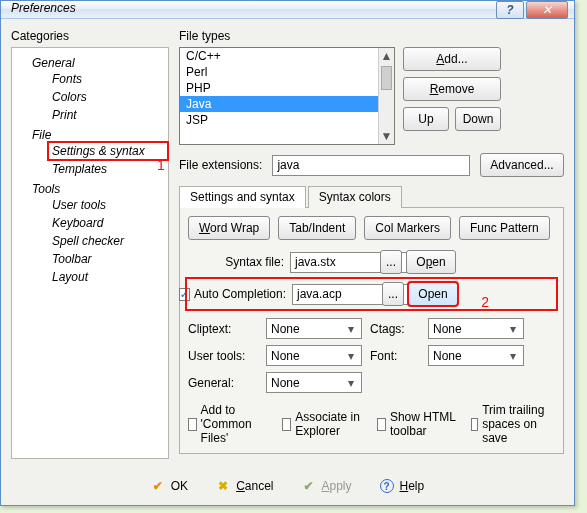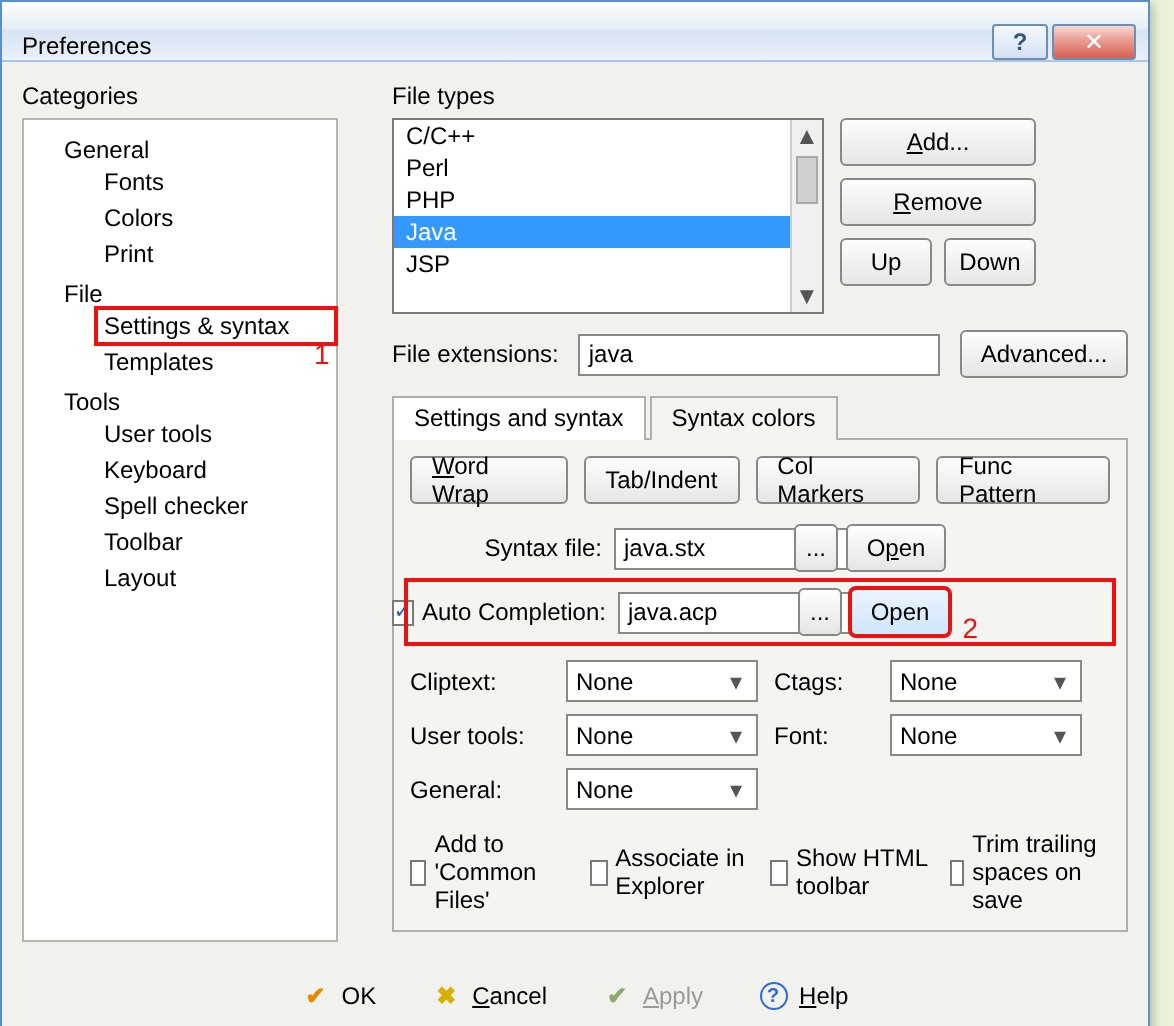--- a/index.html
+++ b/index.html
@@ -1,29 +1,29 @@
 <!DOCTYPE html>
 <html><head>
 <meta charset="utf-8">
 <style>
   * { box-sizing: border-box; font-family: "Segoe UI", Tahoma, sans-serif; font-size: 12px; }
   body { margin: 0; background: #e8f3da; width: 587px; height: 513px; overflow: hidden; }
   .window { width: 575px; background: #fff; border: 1px solid #5a8fc8; box-shadow: 2px 2px 4px rgba(0,0,0,.2); }
-  .titlebar { height: 30px; background: linear-gradient(#fdfefe,#e6eef7 45%,#d7e4f2 50%,#e9f1fa); border-bottom:1px solid #a9c5e8; display:flex; align-items:flex-end; padding:0 6px; }
+  .titlebar { height: 18px; background: linear-gradient(#fdfefe,#e6eef7 45%,#d7e4f2 50%,#e9f1fa); border-bottom:1px solid #a9c5e8; display:flex; align-items:flex-start; padding:0 6px;font-style:italic; }
   .titlebar .title { flex:1; padding-left:4px; color:#000; }
   .titlebar .btn { width:28px; height:18px; border:1px solid #6e8fb5; border-radius:2px; margin-left:2px; display:flex; align-items:center; justify-content:center; background:linear-gradient(#f3f7fc,#d3e2f4);}
   .titlebar .close { background:linear-gradient(#f6d7d2,#e9968c 50%,#d36153); color:#fff; width:42px;}
   .titlebar .help { font-weight:bold; color:#39577d;}
   .body { display:flex; padding:10px; gap:10px; background:#f1f1ee; }
   .panel-label { margin-bottom:4px; }
   .tree-box { width:158px; height:412px; border:1px solid #b6b6b0; background:#fff; padding:6px 0; }
   .tree ul { list-style:none; margin:0; padding-left:16px; }
-  .tree li { padding:2px 0 2px 4px; white-space:nowrap; cursor:default; }
+  .tree li { padding:2px 0 2px 4px; white-space:nowrap; cursor:default;font-style:italic; }
   .tree li.sel { outline:2px solid #e11; outline-offset:-1px; }
-  .right { flex:1;margin-left:17px; }
+  .right { flex:1; }
   .filetypes-row { display:flex; gap:8px; }
   .ft-list { width:216px; height:98px; border:1px solid #7a7a76; background:#fff; overflow:hidden; position:relative;padding-left:17px;}
   .ft-list .items { position:absolute; inset:0 16px 0 0; }
   .ft-list .items div { padding:1px 6px; }
   .ft-list .items .sel { background:#3399ff; color:#fff; }
   .ft-list .sb { position:absolute; right:0; top:0; bottom:0; width:16px; background:#efefef; border-left:1px solid #ccc;}
   .ft-list .sb .up,.ft-list .sb .down{height:16px;display:flex;align-items:center;justify-content:center;color:#555;}
   .ft-list .sb .thumb{position:absolute;left:2px;right:2px;top:18px;height:24px;background:#cfcfcf;border:1px solid #aaa;}
   .btncol { display:flex; flex-direction:column; gap:6px; }
   .btn { height:24px; border:1px solid #888; background:linear-gradient(#fdfdfd,#e6e6e6); border-radius:3px; padding:0 10px; display:inline-flex; align-items:center; justify-content:center; cursor:default;}

